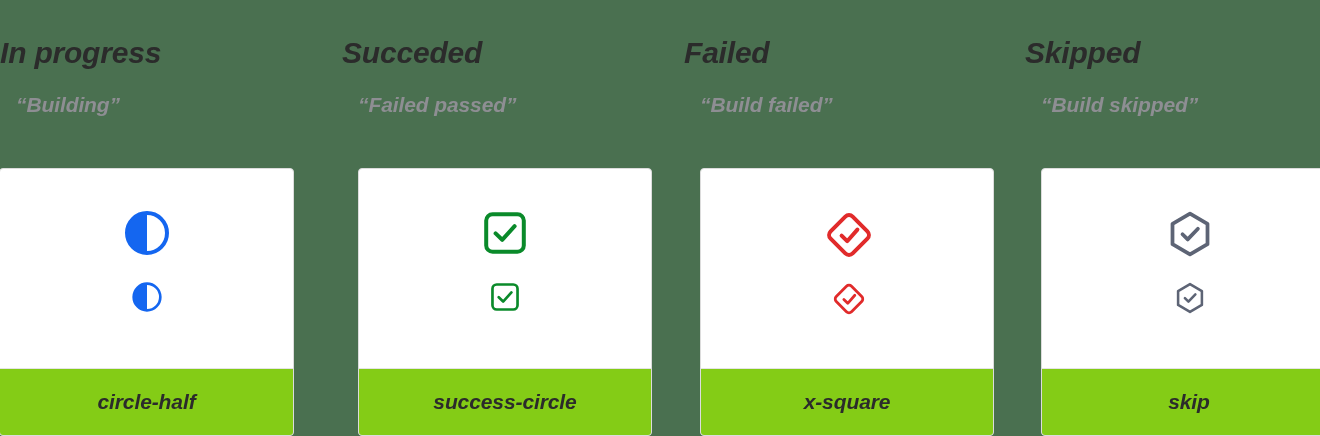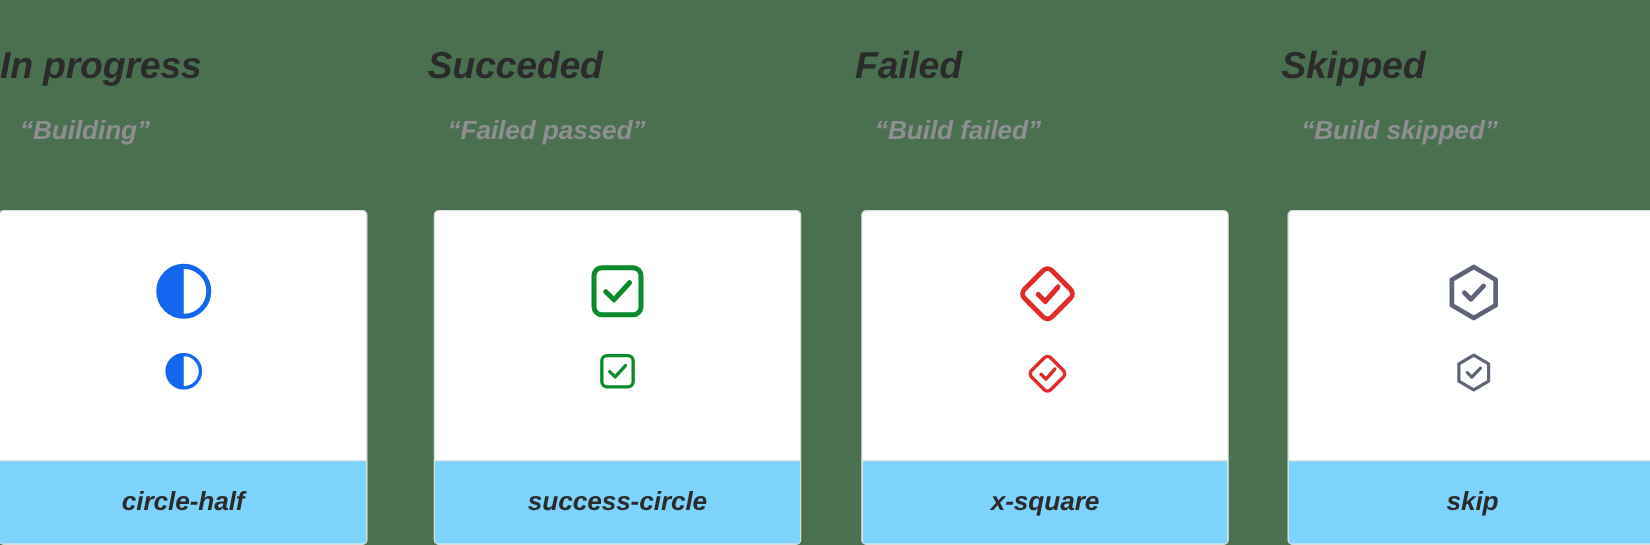--- a/index.html
+++ b/index.html
@@ -52,21 +52,21 @@
     line-height: 25px;
     font-weight: 700;
     letter-spacing: -0.1px;
     color: #8e8e93;
     white-space: nowrap;
   }
 
   .card {
     position: absolute;
     top: 168px;
-    left: 5px;
+    left: 16px;
     width: 294px;
     height: 268px;
     background: #ffffff;
     border: 1px solid #dcdcdc;
     border-radius: 4px;
     box-sizing: border-box;
     overflow: hidden;
     display: flex;
     flex-direction: column;
   }
@@ -92,21 +92,21 @@
     display: block;
   }
   .icon-slot-sm {
     width: 32px;
     height: 32px;
     display: block;
     margin-top: 24px;
   }
   .card-footer {
     flex: 0 0 66px;
-    background: #7dd3fc;
+    background: #84cc16;
     border-top: 1px solid #e4e4e4;
     display: flex;
     align-items: center;
     justify-content: center;
   }
   .card-label {
     font-size: 21px;
     font-weight: 700;
     color: #2b2b2b;
     letter-spacing: -0.1px;

